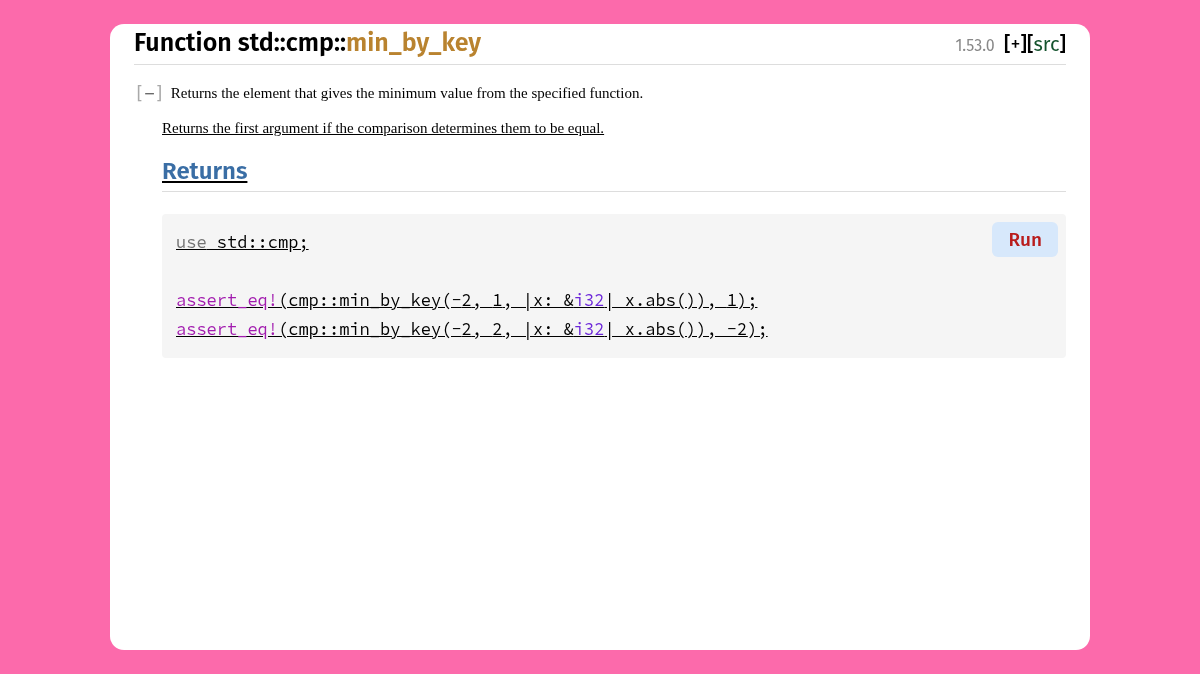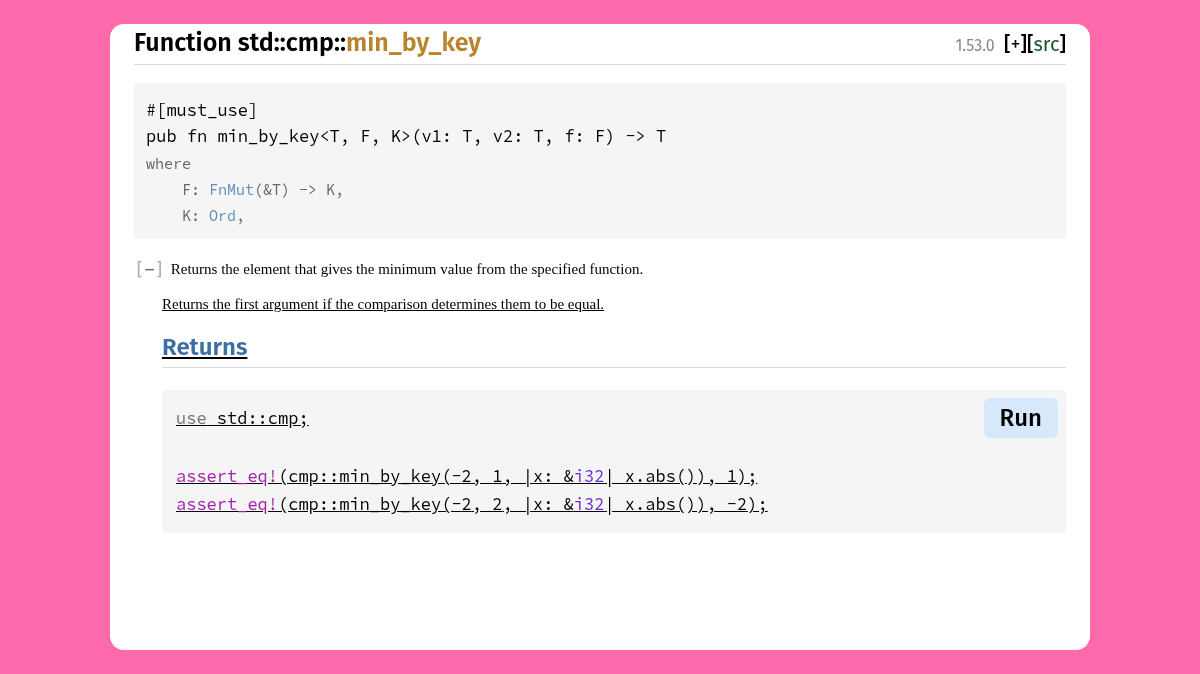--- a/index.html
+++ b/index.html
@@ -98,26 +98,26 @@
       font-size: 17px;
       line-height: 1.7;
       color: #000;
       white-space: pre;
       overflow: hidden;
     }
     .run-btn {
       position: absolute;
       top: 8px; right: 8px;
       background: #d7e8fb;
-      color: #000000;
+      color: #b91c1c;
       border: none;
       border-radius: 6px;
       padding: 6px 16px;
       font-family: "Fira Sans", sans-serif;
-      font-size: 24px;
+      font-size: 19px;
       font-weight: 500;
       cursor: pointer;
     }
     .kw { color: #737373; }
     .mac { color: #a21caf; }
     .ty { color: #6d28d9; }
     .num { color: #000; }
   </style>
 </head>
 <body>
@@ -127,25 +127,20 @@
   <div class="head">
     <div class="head-left">
       <span>Function </span><a style="color:#000;text-decoration:none">std</a><span>::</span><a style="color:#000;text-decoration:none">cmp</a><span>::</span><a class="fn-name" style="text-decoration:none">min_by_key</a>
     </div>
     <div class="head-right">
       <span class="ver">1.53.0</span>
       <span class="br">[</span><a class="plus" style="color:#000;text-decoration:none;cursor:pointer">+</a><span class="br">]</span><span class="br">[</span><a class="src" style="color:#14532d;text-decoration:none">src</a><span class="br">]</span>
     </div>
   </div>
 
-  <pre class="sigblock"><span>#[must_use]</span>
-<span>pub fn min_by_key&lt;T, F, K&gt;(v1: T, v2: T, f: F) -&gt; T</span>
-<span class="where-clause"><span>where</span>
-<span>    F: </span><span class="trait">FnMut</span><span>(&amp;T) -&gt; K,</span>
-<span>    K: </span><span class="trait">Ord</span><span>,</span> </span></pre>
 
   <div class="collapse-row">
     <span class="collapse-toggle"><span>[</span><span class="dash">−</span><span>]</span></span>
     <div class="desc">
       <p>Returns the element that gives the minimum value from the specified function.</p>
     </div>
   </div>
   <div class="desc indent">
     <p>Returns the first argument if the comparison determines them to be equal.</p>
   </div>

